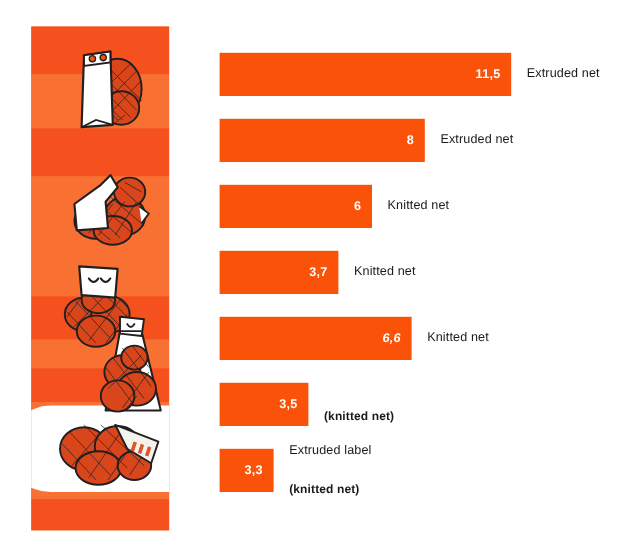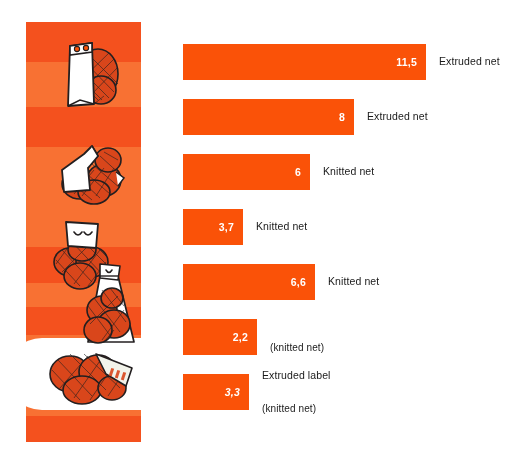--- a/index.html
+++ b/index.html
@@ -87,21 +87,21 @@
   .bar-label .main {
     color: #1a1a1a;
     font-size: 10.5px;
     font-weight: normal;
     line-height: 1.25;
     letter-spacing: 0.1px;
   }
   .bar-label .sub {
     color: #1a1a1a;
     font-size: 10px;
-    font-weight: normal;
+    font-weight: bold;
     line-height: 1.3;
     letter-spacing: 0.1px;
     margin-top: 20px;
   }
 </style>
 </head>
 <body>
 
 <div id="illustration-panel">
 
@@ -238,48 +238,48 @@
   <div class="bar-row" style="top:154px;">
     <div class="bar" style="width:127px;">
       <span class="bar-value">6</span>
     </div>
     <div class="bar-label">
       <span class="main">Knitted net</span>
     </div>
   </div>
 
   <div class="bar-row" style="top:209px;">
-    <div class="bar" style="width:60px;">
+    <div class="bar" style="width:99px;">
       <span class="bar-value">3,7</span>
     </div>
     <div class="bar-label">
       <span class="main">Knitted net</span>
     </div>
   </div>
 
   <div class="bar-row" style="top:264px;">
-    <div class="bar" style="width:132px;">
+    <div class="bar" style="width:160px;font-style:italic;">
       <span class="bar-value">6,6</span>
     </div>
     <div class="bar-label">
       <span class="main">Knitted net</span>
     </div>
   </div>
 
   <div class="bar-row" style="top:319px;">
     <div class="bar" style="width:74px;">
-      <span class="bar-value">2,2</span>
+      <span class="bar-value">3,5</span>
     </div>
     <div class="bar-label">
       <span class="sub">(knitted net)</span>
     </div>
   </div>
 
   <div class="bar-row" style="top:374px;">
-    <div class="bar" style="width:66px;font-style:italic;">
+    <div class="bar" style="width:45px;">
       <span class="bar-value">3,3</span>
     </div>
     <div class="bar-label">
       <span class="main">Extruded label</span>
       <span class="sub">(knitted net)</span>
     </div>
   </div>
 
 </div>
 

